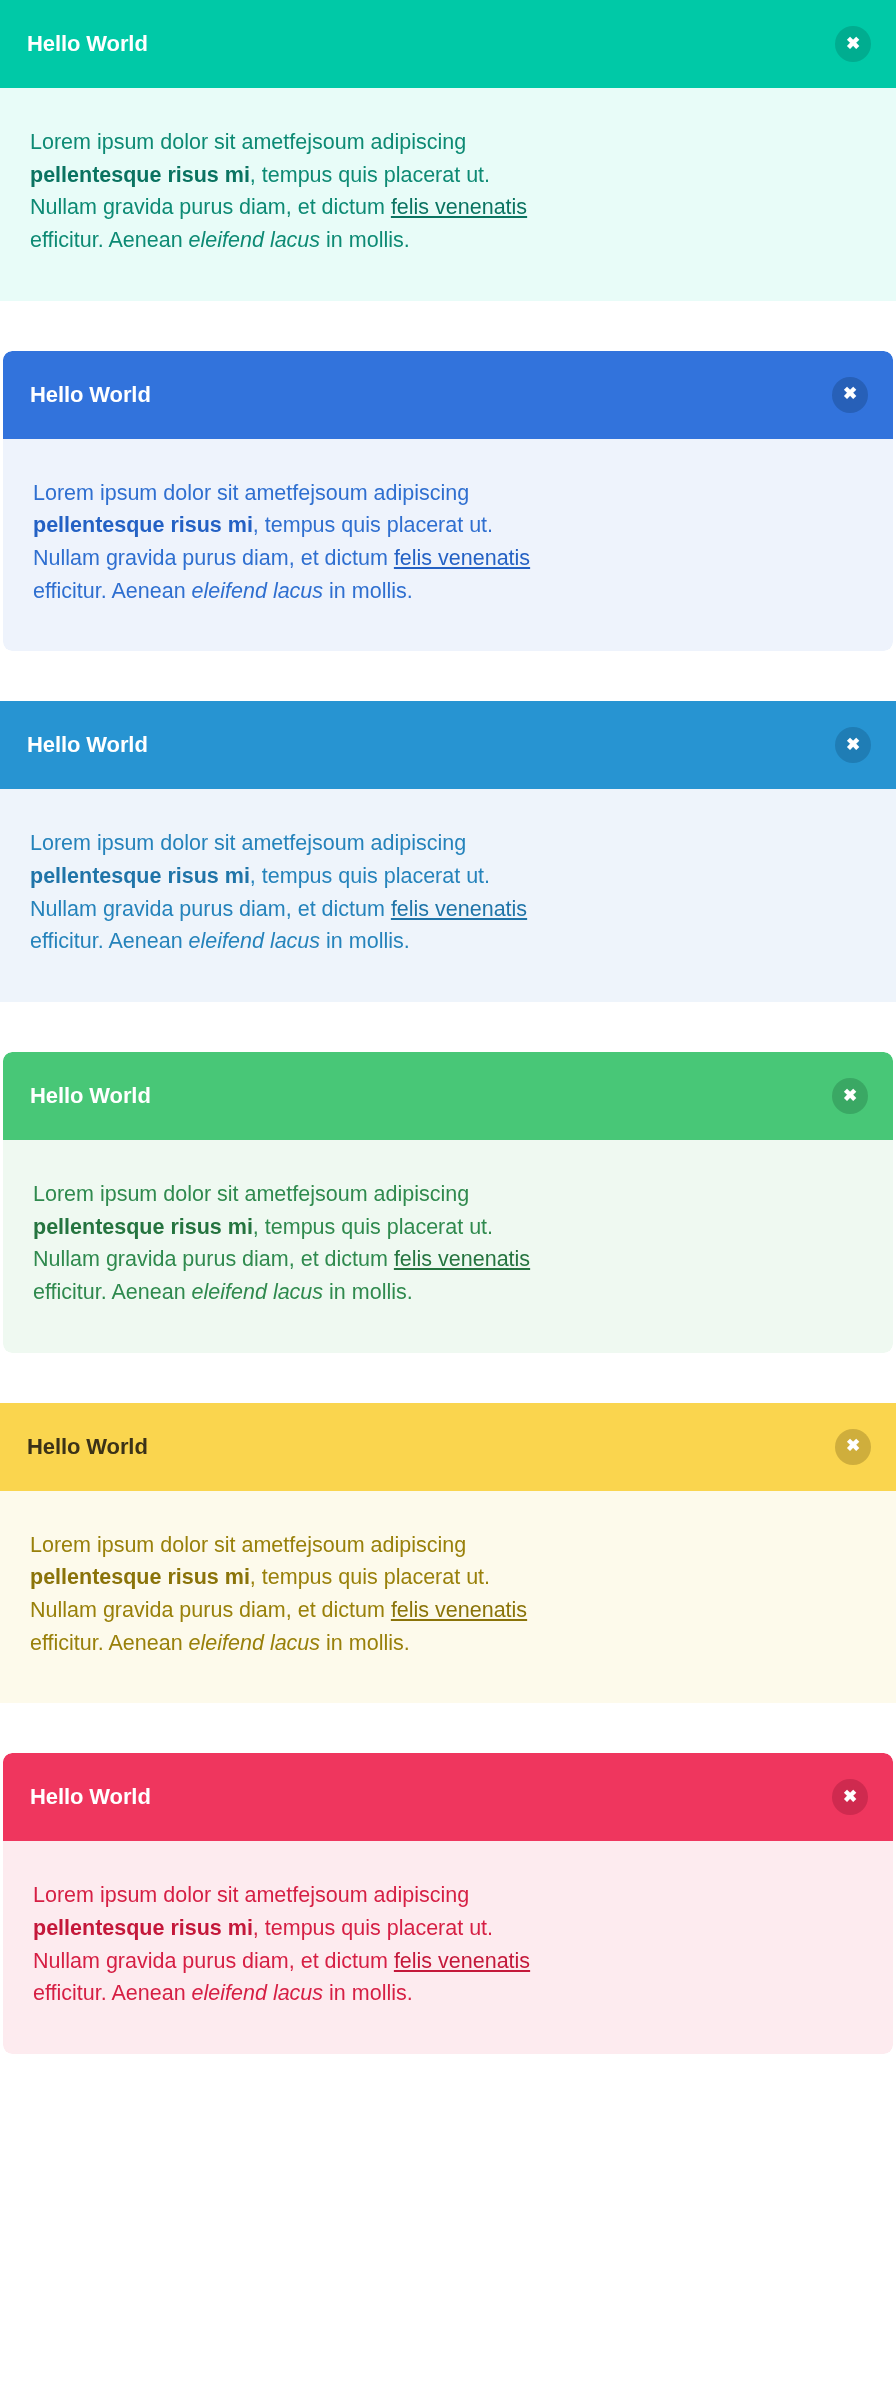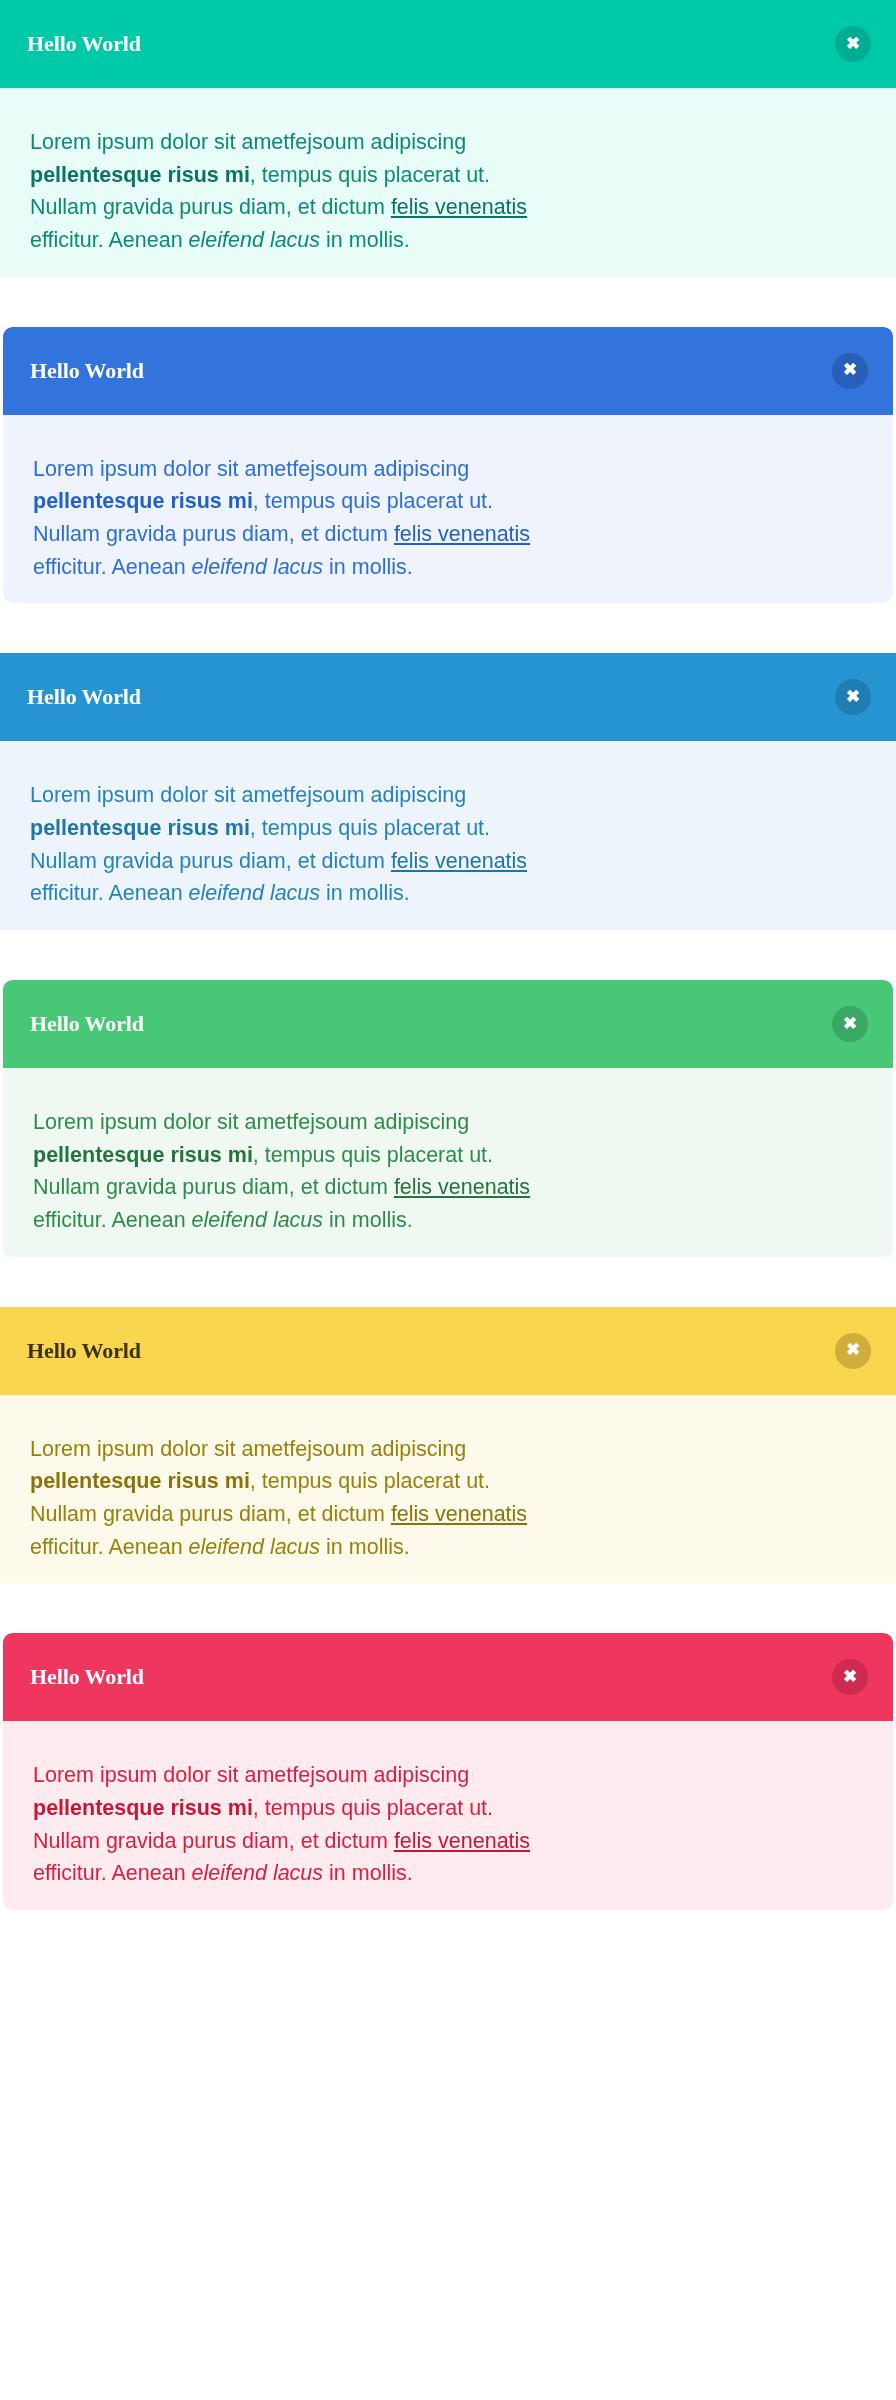--- a/index.html
+++ b/index.html
@@ -55,21 +55,20 @@
     padding: 0 25px 0 27px;
     box-sizing: border-box;
   }
 
   .alert-title {
     font-size: 22px;
     font-weight: bold;
     letter-spacing: -0.1px;
     line-height: 1;
     white-space: nowrap;
-    font-family: Liberation Serif, serif;
   }
 
   .close-btn {
     width: 36px;
     height: 36px;
     border-radius: 50%;
     border: 0;
     padding: 0;
     margin: 0;
     display: flex;
@@ -81,21 +80,21 @@
     font-weight: bold;
     line-height: 1;
     flex: 0 0 auto;
   }
   .close-glyph {
     display: block;
     transform: translateY(-1px);
   }
 
   .alert-body {
-    padding: 38px 30px 20px 30px;
+    padding: 38px 30px 44px 30px;
     box-sizing: border-box;
   }
 
   .alert-text {
     margin: 0;
     font-size: 21.5px;
     line-height: 1.52;
     max-width: 510px;
     font-weight: normal;
   }

